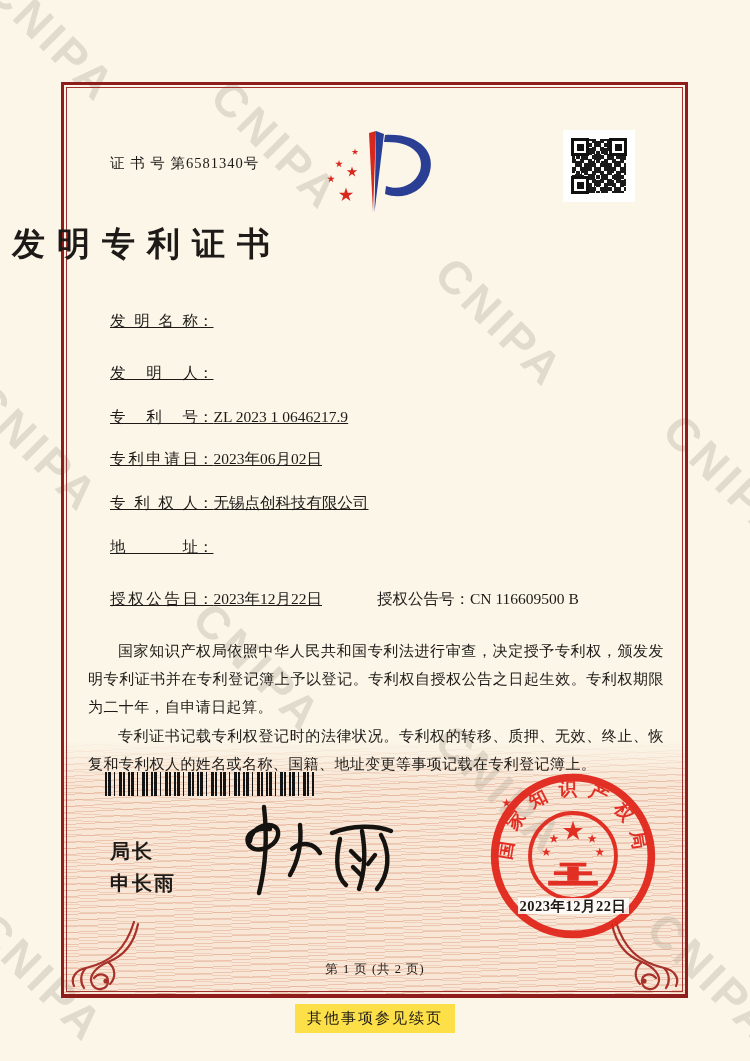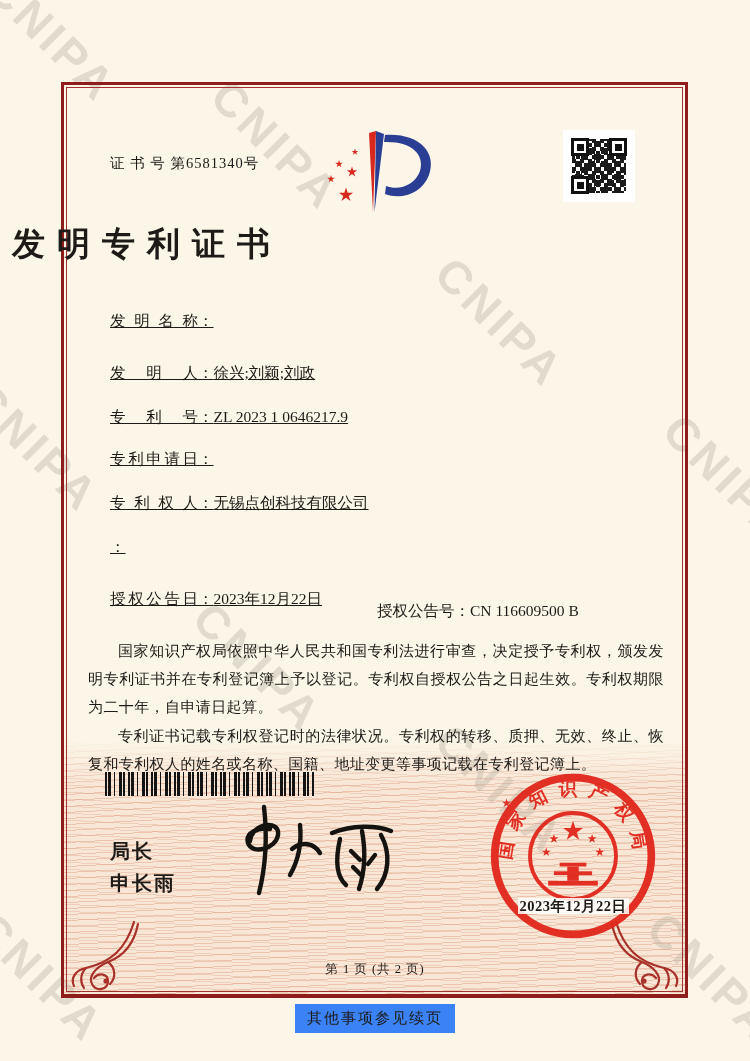--- a/index.html
+++ b/index.html
@@ -42,21 +42,21 @@
   .qf::after{content:'';position:absolute;inset:2.5px;background:#111;}
   .qf.tl{left:-1px;top:-1px;} .qf.tr{right:-1px;top:-1px;} .qf.bl{left:-1px;bottom:-1px;}
 
   .title{left:0;top:222px;width:750px;text-align:left;z-index:5;
          font-size:33px;font-weight:700;letter-spacing:12px;text-indent:12px;}
 
   .frow{left:110px;width:560px;z-index:5;font-size:15.5px;display:flex;line-height:1.45;text-decoration:underline;}
   .flabel{display:inline-block;width:88px;text-align:justify;text-align-last:justify;flex:0 0 88px;}
   .fcolon{flex:0 0 14px;}
   .fvalue{flex:1 1 auto;max-width:452px;}
-  .grant2{position:absolute;left:267px;top:12px;display:flex;width:300px;align-items:center;}
+  .grant2{position:absolute;left:267px;top:0;display:flex;width:300px;align-items:center;}
 
   .bodytext{left:88px;top:637px;width:576px;z-index:5;font-size:15px;line-height:1.88;
             text-align:justify;letter-spacing:.4px;}
   .bodytext p{margin:0;text-indent:2em;}
 
   .barcode{left:105px;top:772px;width:210px;height:24px;z-index:5;
            background:repeating-linear-gradient(90deg,
              #141414 0 2px,rgba(0,0,0,0) 2px 3px,
              #141414 3px 6px,rgba(0,0,0,0) 6px 9px,
              #141414 9px 10px,rgba(0,0,0,0) 10px 14px,
@@ -67,21 +67,21 @@
            font-size:20px;font-weight:600;letter-spacing:2px;}
   .sig{left:228px;top:803px;width:175px;height:95px;z-index:6;}
 
   .seal{left:487px;top:770px;width:172px;height:172px;z-index:6;opacity:.94;}
   .sealdate{left:508px;top:897px;width:130px;z-index:7;text-align:center;
             font-size:14.5px;font-weight:700;letter-spacing:.5px;}
   .sealdate span{background:rgba(255,255,255,.85);padding:0 2px;}
 
   .pagefoot{left:0;top:961px;width:750px;text-align:center;z-index:5;font-size:12.5px;letter-spacing:1px;}
   .note{left:0;top:1004px;width:750px;text-align:center;z-index:5;font-size:15px;}
-  .note span{background:#3b82f6;display:inline-block;padding:5px 12px;letter-spacing:2px;}
+  .note span{background:#fde047;display:inline-block;padding:5px 12px;letter-spacing:2px;}
 </style>
 </head>
 <body>
 
 <span class="wm" style="left:-28px;top:10px">CNIPA</span>
 <span class="wm" style="left:196px;top:118px">CNIPA</span>
 <span class="wm" style="left:420px;top:295px">CNIPA</span>
 <span class="wm" style="left:-45px;top:420px">CNIPA</span>
 <span class="wm" style="left:648px;top:452px">CNIPA</span>
 <span class="wm" style="left:178px;top:640px">CNIPA</span>
@@ -137,37 +137,38 @@
 
 <div class="abs title">发明专利证书</div>
 
 <div class="abs frow" style="top:310px">
   <span class="flabel">发明名称</span>
     <span class="fcolon">：</span>
 </div>
 <div class="abs frow" style="top:362px">
   <span class="flabel">发明人</span>
     <span class="fcolon">：</span>
-    <span class="fvalue">徐兴;刘颖;刘政</span>
 </div>
 <div class="abs frow" style="top:406px">
   <span class="flabel">专利号</span>
     <span class="fcolon">：</span>
     <span class="fvalue">ZL 2023 1 0646217.9</span>
 </div>
 <div class="abs frow" style="top:448px">
   <span class="flabel">专利申请日</span>
     <span class="fcolon">：</span>
+    <span class="fvalue">2023年06月02日</span>
 </div>
 <div class="abs frow" style="top:492px">
   <span class="flabel">专利权人</span>
     <span class="fcolon">：</span>
     <span class="fvalue">无锡点创科技有限公司</span>
 </div>
 <div class="abs frow" style="top:536px">
+  <span class="flabel">地址</span>
     <span class="fcolon">：</span>
 </div>
 <div class="abs frow" style="top:588px">
   <span class="flabel">授权公告日</span>
     <span class="fcolon">：</span>
     <span class="fvalue">2023年12月22日</span>
   <span class="grant2">
     <span>授权公告号</span>
       <span class="fcolon">：</span>
       <span>CN 116609500 B</span>

